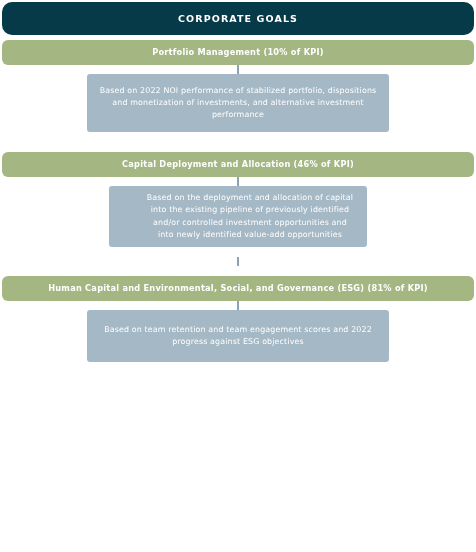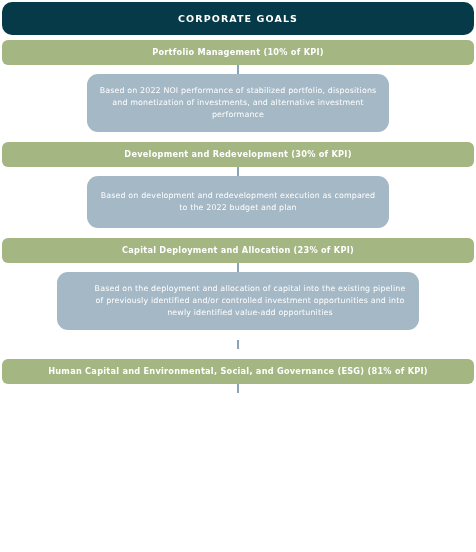--- a/index.html
+++ b/index.html
@@ -78,42 +78,42 @@
     background: #8ba3b4;
   }
 
   
   .detail-row {
     display: flex;
     justify-content: center;
   }
   .detail-box {
     background: #a5b8c5;
-    border-radius: 11px;
+    border-radius: 3px;
     box-sizing: border-box;
     display: flex;
     align-items: center;
     justify-content: center;
     padding: 6px 12px;
   }
   .detail-text {
     color: #ffffff;
     font-size: 7.9px;
     line-height: 1.55;
     text-align: center;
     letter-spacing: 0.15px;
   }
 
   
   .gap-after-header { height: 5px; }
   .gap-after-detail { height: 10px; }
 
   
   .w-narrow { width: 302px; }
-  .w-wide   { width: 362px; padding-left: 36px; }
+  .w-wide   { width: 258px; padding-left: 36px; }
 
   
   .h-3line { min-height: 58px; }
   .h-2line { min-height: 52px; }
   .h-4line { min-height: 66px; }
 </style>
 </head>
 <body>
 
 <div id="diagram">
@@ -131,38 +131,25 @@
       <div class="connector-line"></div>
     </div>
     <div class="detail-row">
       <div class="detail-box w-narrow h-3line">
         <span class="detail-text">Based on 2022 NOI performance of stabilized portfolio, dispositions and monetization of investments, and alternative investment performance</span>
       </div>
     </div>
   </div>
   <div class="gap-after-detail"></div>
 
-  <div class="goal-group">
-    <div class="goal-bar">
-      <span class="goal-bar-label">Development and Redevelopment (30% of KPI)</span>
-    </div>
-    <div class="connector-wrap">
-      <div class="connector-line"></div>
-    </div>
-    <div class="detail-row">
-      <div class="detail-box w-narrow h-2line">
-        <span class="detail-text">Based on development and redevelopment execution as compared to the 2022 budget and plan</span>
-      </div>
-    </div>
-  </div>
   <div class="gap-after-detail"></div>
 
   <div class="goal-group">
     <div class="goal-bar">
-      <span class="goal-bar-label">Capital Deployment and Allocation (23% of KPI)</span>
+      <span class="goal-bar-label">Capital Deployment and Allocation (46% of KPI)</span>
     </div>
     <div class="connector-wrap">
       <div class="connector-line"></div>
     </div>
     <div class="detail-row">
       <div class="detail-box w-wide h-3line">
         <span class="detail-text">Based on the deployment and allocation of capital into the existing pipeline of previously identified and/or controlled investment opportunities and into newly identified value-add opportunities</span>
       </div>
     </div>
   </div>
@@ -175,15 +162,20 @@
   </div>
   <div class="gap-after-detail"></div>
 
   <div class="goal-group">
     <div class="goal-bar">
       <span class="goal-bar-label">Human Capital and Environmental, Social, and Governance (ESG) (81% of KPI)</span>
     </div>
     <div class="connector-wrap">
       <div class="connector-line"></div>
     </div>
+    <div class="detail-row">
+      <div class="detail-box w-narrow h-2line">
+        <span class="detail-text">Based on team retention and team engagement scores and 2022 progress against ESG objectives</span>
+      </div>
+    </div>
   </div>
 
 </div>
 
 </body></html>

